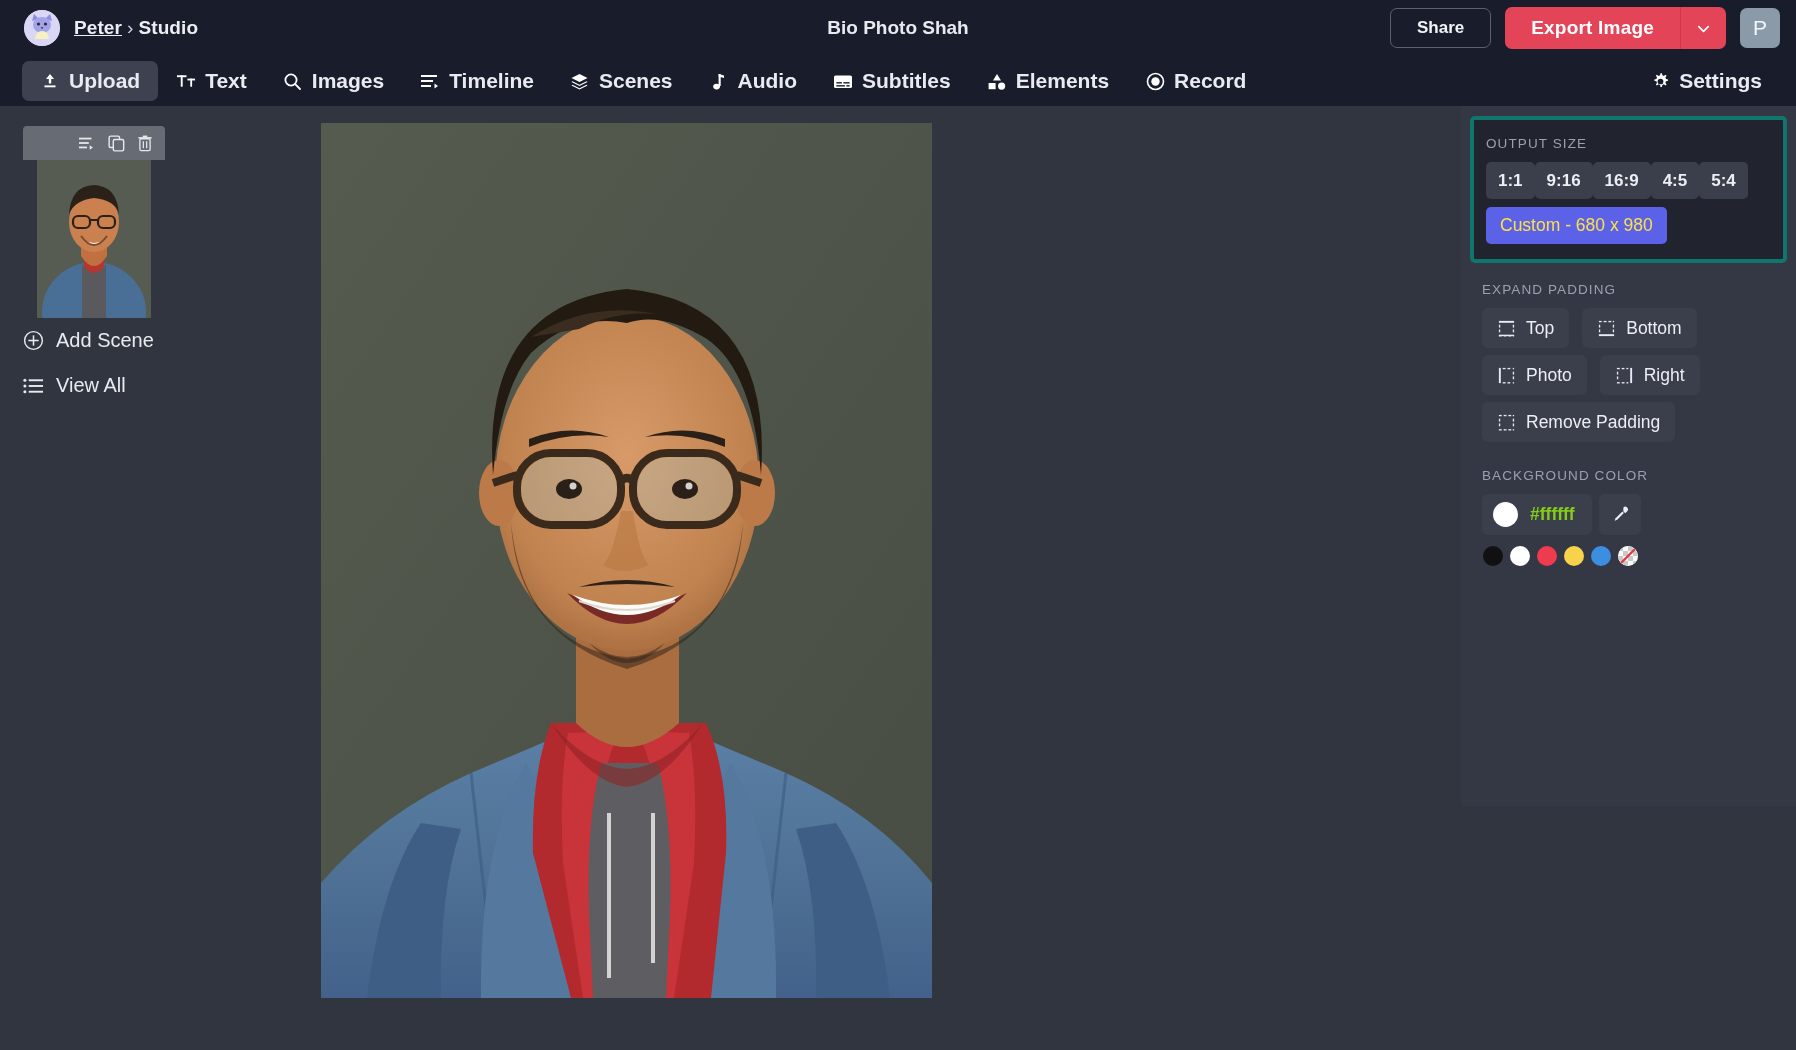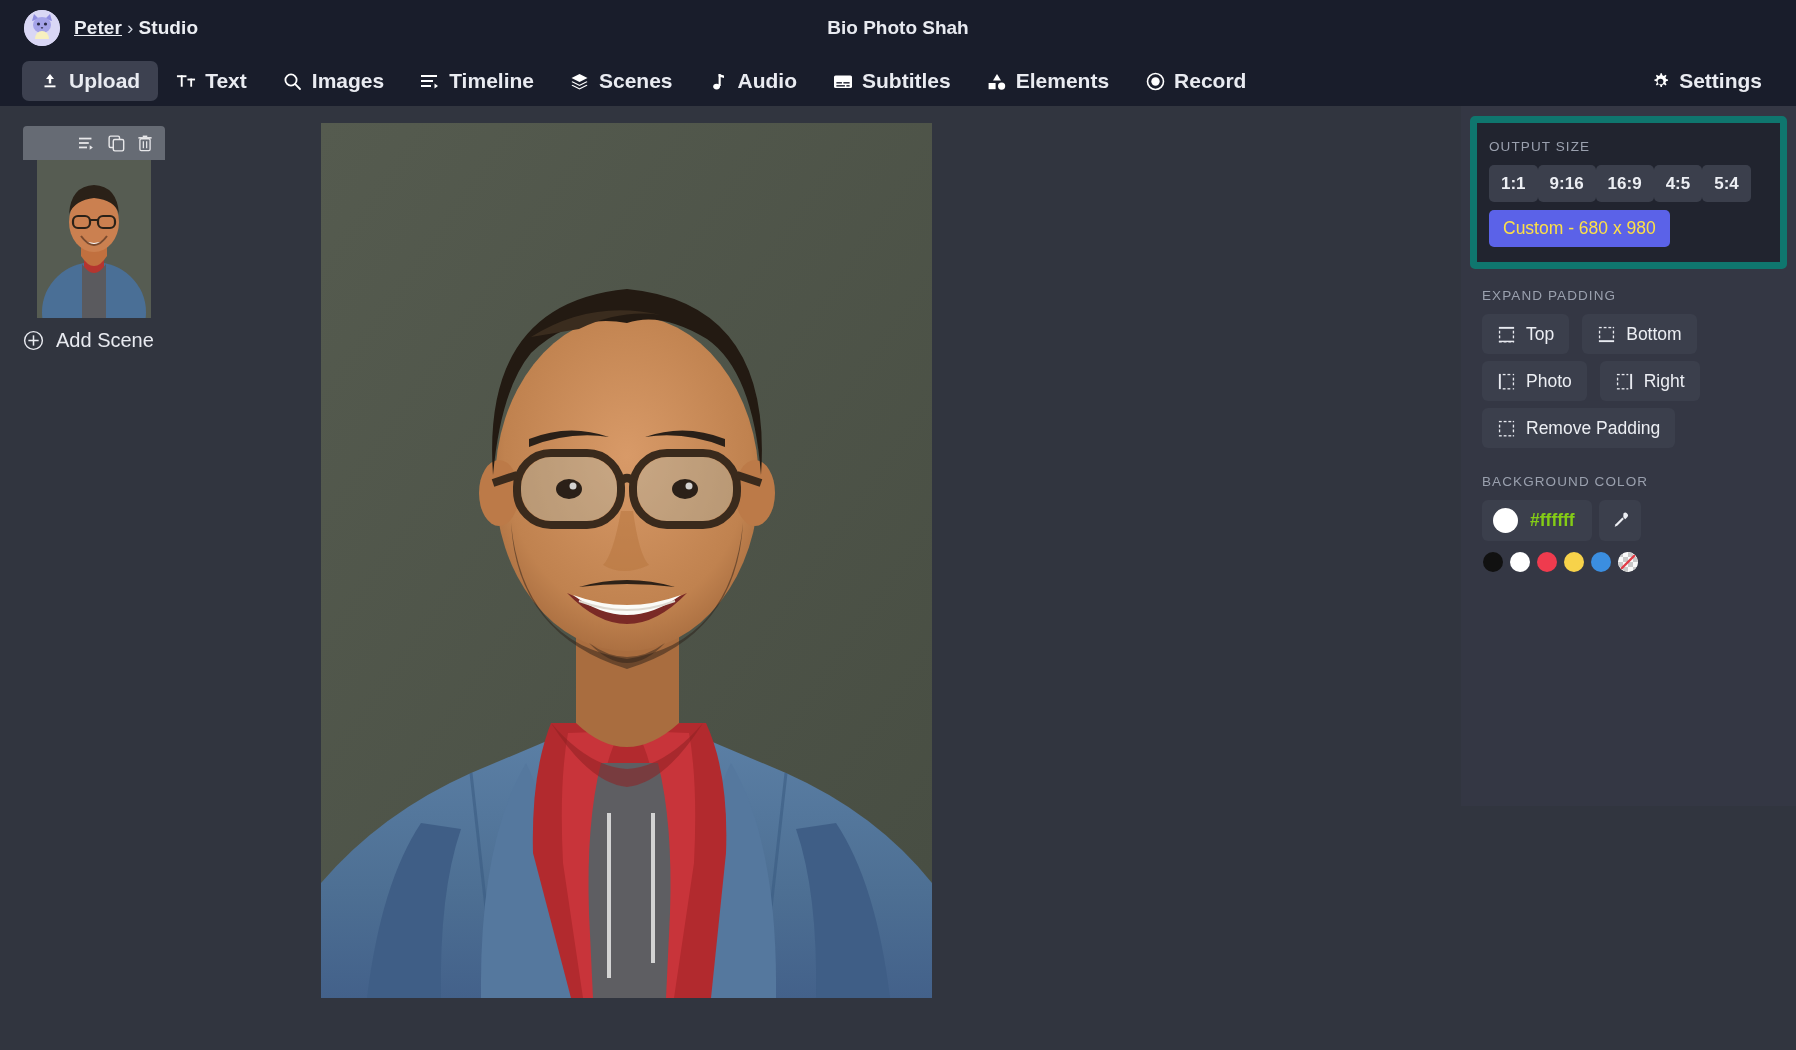--- a/index.html
+++ b/index.html
@@ -94,21 +94,21 @@
   
   .rightpanel {
     width: 335px; flex: 0 0 335px; background: #343744;
     padding: 0 0 0 0; position: relative;
   }
   .section-label {
     font-size: 13.5px; letter-spacing: 1.1px; color: #9aa0ae;
     font-weight: 400; padding: 0 0 11px 21px;
   }
   .highlight-box {
-    margin: 10px 9px 0 9px; border: 7px solid #0f766e; border-radius: 5px;
+    margin: 10px 9px 0 9px; border: 4px solid #0f766e; border-radius: 5px;
     padding: 16px 4px 15px 0; background: #21242f;
   }
   .highlight-box .section-label { padding-left: 12px; }
   .ratio-row { display: flex; padding: 0 0 0 12px; }
   .ratio-btn {
     background: #3b3f4c; border: none; border-radius: 5px; color: #eceef3;
     font-size: 17px; font-weight: 600; font-family: inherit;
     height: 37px; padding: 0 12px; cursor: pointer;
   }
   .custom-btn {
@@ -166,20 +166,34 @@
           <path d="M11 29 a7 8 0 0 1 14 0 Z" fill="#f7f0c0"></path>
         </svg>
       </div>
       <div class="breadcrumb">
         <span class="crumb-link">Peter</span><span class="crumb-sep">›</span><span>Studio</span>
       </div>
     </div>
 
     <div class="doc-title">Bio Photo Shah</div>
 
+    <div class="top-right">
+      <button class="btn-share">Share</button>
+      <div class="export-group">
+        <button class="btn-export">Export Image</button>
+        <button class="btn-export-caret">
+          <span>
+            <svg width="15" height="15" viewBox="0 0 16 16">
+                <path d="M3 6 L8 11 L13 6" stroke="#fff" stroke-width="1.8" fill="none" stroke-linecap="round" stroke-linejoin="round"></path>
+              </svg>
+          </span>
+        </button>
+      </div>
+      <button class="btn-profile">P</button>
+    </div>
   </div>
 
   <div class="tabbar">
 
     <button class="tab active">
       <span class="tab-ico">
         <svg width="18" height="18" viewBox="0 0 18 18">
             <path d="M9 2 L13 7 L10.2 7 L10.2 11.5 L7.8 11.5 L7.8 7 L5 7 Z" fill="#fff"></path>
             <rect x="3.5" y="13.4" width="11" height="1.9" fill="#fff"></rect>
           </svg>
@@ -340,20 +354,33 @@
         <span>
           <svg width="21" height="21" viewBox="0 0 22 22">
               <circle cx="11" cy="11" r="9.3" stroke="#e8eaf0" stroke-width="1.5" fill="none"></circle>
               <rect x="10.2" y="5.6" width="1.6" height="10.8" fill="#e8eaf0"></rect>
               <rect x="5.6" y="10.2" width="10.8" height="1.6" fill="#e8eaf0"></rect>
             </svg>
         </span>
         <span>Add Scene</span>
       </div>
 
+      <div class="sidebar-action">
+        <span>
+          <svg width="21" height="18" viewBox="0 0 22 18">
+              <circle cx="2" cy="3" r="1.6" fill="#e8eaf0"></circle>
+              <circle cx="2" cy="9" r="1.6" fill="#e8eaf0"></circle>
+              <circle cx="2" cy="15" r="1.6" fill="#e8eaf0"></circle>
+              <rect x="6" y="2" width="15" height="2" fill="#e8eaf0"></rect>
+              <rect x="6" y="8" width="15" height="2" fill="#e8eaf0"></rect>
+              <rect x="6" y="14" width="15" height="2" fill="#e8eaf0"></rect>
+            </svg>
+        </span>
+        <span>View All</span>
+      </div>
     </div>
 
     <div class="canvas-area">
       <div class="photo-frame">
         <svg width="611" height="875" viewBox="0 0 611 875" preserveAspectRatio="none">
           <defs>
             <linearGradient id="denim" x1="0" y1="0" x2="0" y2="1">
               <stop offset="0%" stop-color="#5b7fa5"></stop>
                 <stop offset="60%" stop-color="#4d6f93"></stop>
                 <stop offset="100%" stop-color="#43618a"></stop>

